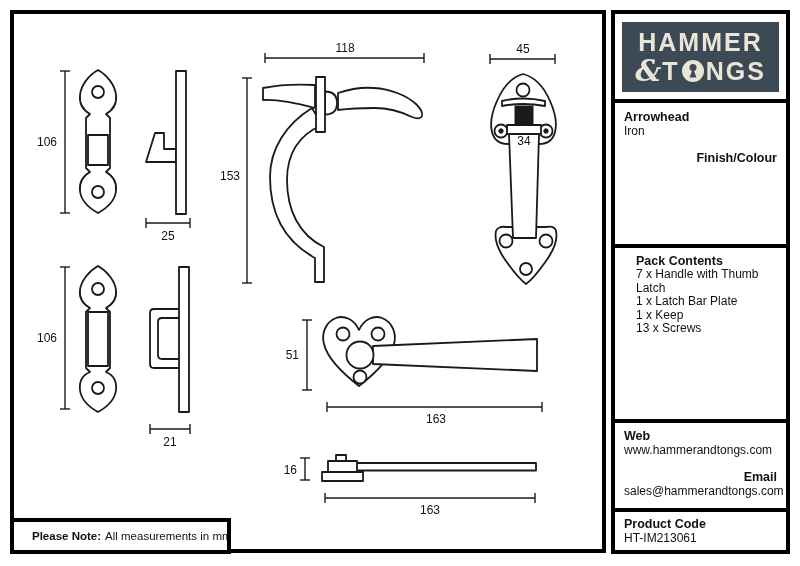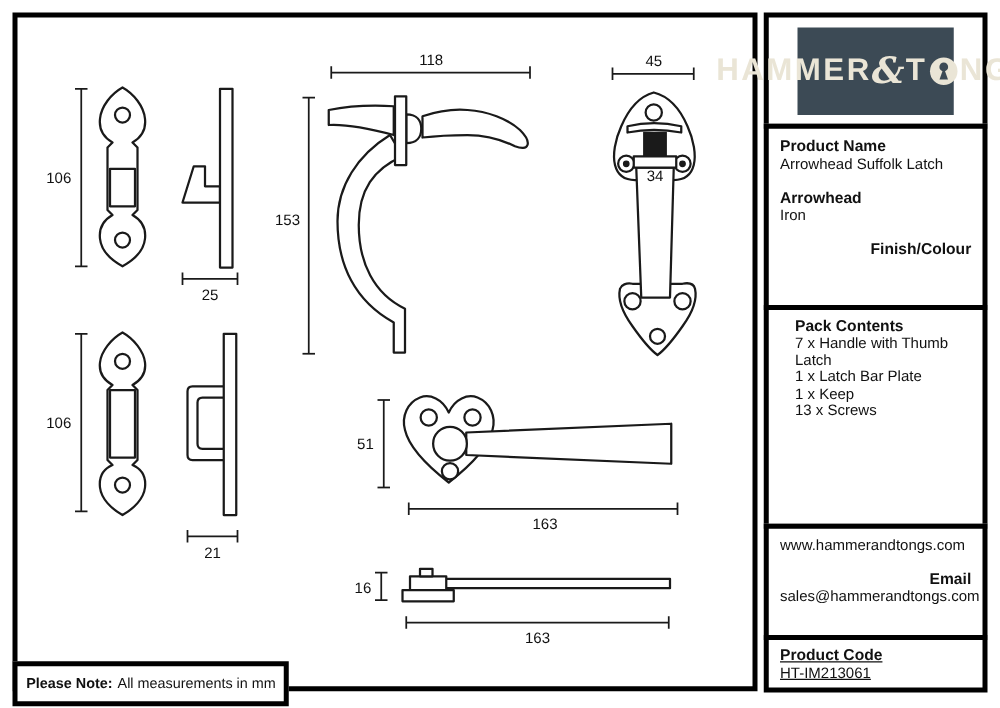--- a/index.html
+++ b/index.html
@@ -2,47 +2,47 @@
 <html><head>
 <meta charset="utf-8">
 <style>
   html,body{margin:0;padding:0;background:#ffffff;}
   .page{
     position:relative;width:800px;height:566px;background:#fff;
     font-family:"Liberation Sans",sans-serif;color:#111;overflow:hidden;
   }
   .frame{position:absolute;border:4px solid #000;background:#fff;box-sizing:border-box;}
   .main-frame{left:10px;top:10px;width:596px;height:543px;}
-  .note-box{left:10px;top:529px;width:221px;height:36px;display:flex;align-items:center;padding-left:7px;background:#fff;z-index:5;}
+  .note-box{left:10px;top:518px;width:221px;height:36px;display:flex;align-items:center;padding-left:18px;background:#fff;z-index:5;}
   .note-box .txt{font-size:11.5px;white-space:nowrap;}
   .note-box b{margin-right:4px;}
 
   .draw-svg{position:absolute;left:14px;top:14px;}
   .fw{fill:#fff;stroke:#1a1a1a;stroke-width:1.8;stroke-linejoin:round;}
   .ln{fill:none;stroke:#1a1a1a;stroke-width:1.8;stroke-linejoin:round;}
   .blk{fill:#1a1a1a;stroke:#1a1a1a;stroke-width:1;}
   .dim{stroke:#1a1a1a;stroke-width:1.4;}
   .dimtxt{font-family:"Liberation Sans",sans-serif;font-size:12px;fill:#111;}
 
   
   .sb-box{position:absolute;left:611px;width:179px;border:4px solid #000;background:#fff;box-sizing:border-box;}
   .sb-logo{top:10px;height:93px;display:flex;align-items:center;justify-content:center;}
   .sb-info{top:99px;height:149px;padding:7px 9px;}
   .sb-pack{top:244px;height:179px;padding:6px 21px;}
   .sb-contact{top:419px;height:93px;padding:6px 9px;}
-  .sb-code{top:508px;height:46px;padding:5px 9px;text-decoration:underline;}
+  .sb-code{top:508px;height:46px;padding:5px 9px;}
   .fld{margin-bottom:13px;}
   .fld:last-child{margin-bottom:0;text-align:right;}
   .lbl{font-weight:bold;font-size:12.5px;line-height:14px;}
   .val{font-size:12px;line-height:14px;}
   .pack-item{font-size:12px;line-height:13.5px;}
 
   .logo-rect{
-    width:125px;height:70px;background:#3c4a55;color:#eae5d6;
-    display:flex;flex-direction:row;align-items:center;justify-content:center;
+    width:157px;height:70px;background:#3c4a55;color:#eae5d6;
+    display:flex;flex-direction:column;align-items:center;justify-content:center;
   }
   .logo-line{font-weight:bold;font-size:25px;letter-spacing:2px;line-height:29px;white-space:nowrap;display:flex;align-items:center;}
   .amp{font-family:"DejaVu Serif",serif;font-style:italic;font-weight:bold;font-size:29px;letter-spacing:0;margin-right:1px;}
   .keyhole{display:inline-block;vertical-align:-3px;margin:0 1px;}
 </style>
 </head>
 <body>
 
 <div class="page">
 
@@ -191,42 +191,39 @@
           <circle cx="12" cy="8.5" r="3.5" fill="#3c4a55"></circle>
           <path d="M12,9 L8.6,18.5 L15.4,18.5 Z" fill="#3c4a55"></path>
         </svg>
         <span>NGS</span>
       </div>
     </div>
   </div>
 
   <div class="sb-box sb-info">
     <div class="fld">
-      <div class="lbl">Product Name</div>
-      <div class="val">Arrowhead Suffolk Latch</div>
-    </div>
-    <div class="fld">
       <div class="lbl">Arrowhead</div>
       <div class="val">Iron</div>
     </div>
     <div class="fld">
       <div class="lbl">Finish/Colour</div>
     </div>
   </div>
 
   <div class="sb-box sb-pack">
     <div class="lbl">Pack Contents</div>
     <div class="pack-item">7 x Handle with Thumb Latch</div>
     <div class="pack-item">1 x Latch Bar Plate</div>
     <div class="pack-item">1 x Keep</div>
     <div class="pack-item">13 x Screws</div>
   </div>
 
   <div class="sb-box sb-contact">
     <div class="fld">
+      <div class="lbl">Web</div>
       <div class="val">www.hammerandtongs.com</div>
     </div>
     <div class="fld">
       <div class="lbl">Email</div>
       <div class="val">sales@hammerandtongs.com</div>
     </div>
   </div>
 
   <div class="sb-box sb-code">
     <div class="lbl">Product Code</div>

